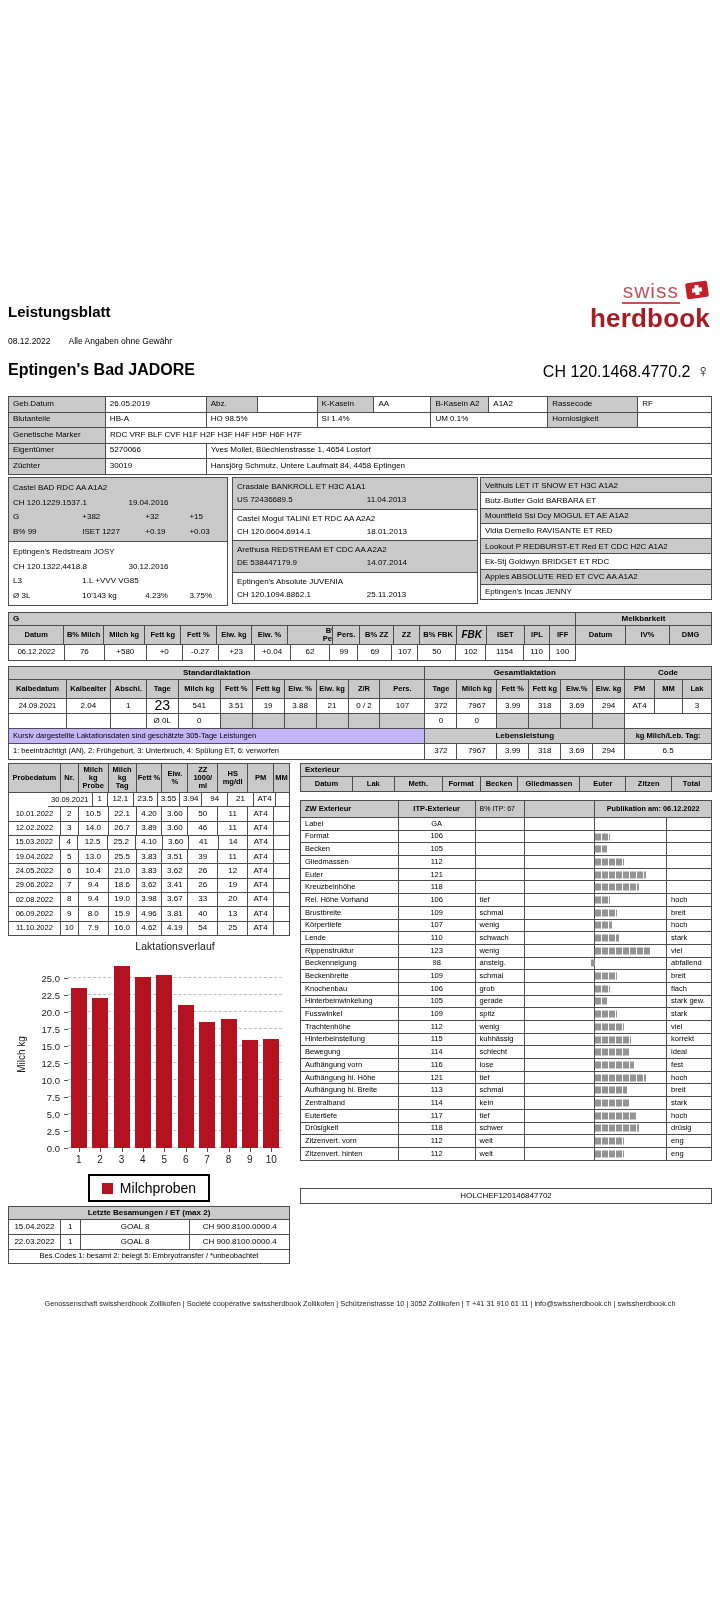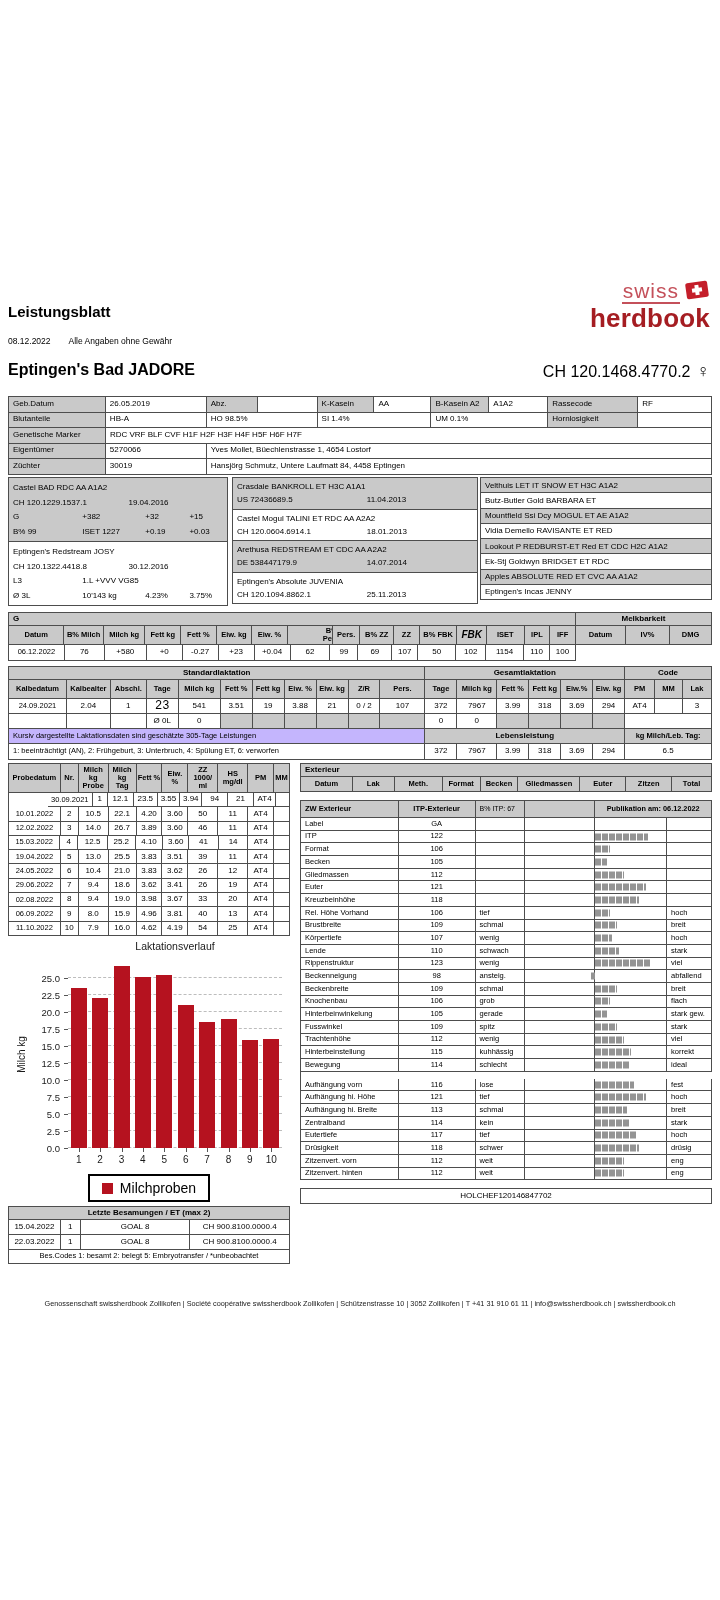--- a/index.html
+++ b/index.html
@@ -316,21 +316,21 @@
         <div class="c g b" style="width: 32px; font-size: 7.5px;">Eiw.%</div>
         <div class="c g b" style="width: 32px; font-size: 7.5px;">Eiw. kg</div>
         <div class="c g b" style="width: 30px; font-size: 7.5px;">PM</div>
         <div class="c g b" style="width: 28px; font-size: 7.5px;">MM</div>
         <div class="c g b" style="width: 29px; font-size: 7.5px;">Lak</div>
       </div>
       <div class="row" style="height: 15px;">
         <div class="c" style="width: 58px; font-size: 7.5px;">24.09.2021</div>
         <div class="c" style="width: 44px; font-size: 8px;">2.04</div>
         <div class="c" style="width: 36px; font-size: 8px;">1</div>
-        <div class="c" style="width: 32px; font-size: 12px; font-family: Liberation Mono, monospace;">23</div>
+        <div class="c" style="width: 32px; font-size: 14px;">23</div>
         <div class="c" style="width: 42px; font-size: 8px;">541</div>
         <div class="c" style="width: 32px; font-size: 8px;">3.51</div>
         <div class="c" style="width: 32px; font-size: 8px;">19</div>
         <div class="c" style="width: 32px; font-size: 8px;">3.88</div>
         <div class="c" style="width: 32px; font-size: 8px;">21</div>
         <div class="c" style="width: 32px; font-size: 8px;">0 / 2</div>
         <div class="c" style="width: 45px; font-size: 8px;">107</div>
         <div class="c" style="width: 32px; font-size: 8px;">372</div>
         <div class="c" style="width: 40px; font-size: 8px;">7967</div>
         <div class="c" style="width: 32px; font-size: 8px;">3.99</div>
@@ -544,27 +544,20 @@
         <div class="c g b" style="width: 117px; font-size: 7.3px;">Publikation am: 06.12.2022</div>
       </div>
       <div class="row" style="height: 12.7px;">
         <div class="c l" style="width: 98px; font-size: 7.5px;">Label</div>
         <div class="c" style="width: 77px; font-size: 7.5px;">GA</div>
         <div class="c l" style="width: 50px; font-size: 7.5px;"></div>
         <div class="c zw-scale" style="width: 142px;"><div class="zw-div"></div></div>
         <div class="c l" style="width: 45px; font-size: 7.5px;"></div>
       </div>
       <div class="row" style="height: 12.7px;">
-        <div class="c l" style="width: 98px; font-size: 7.5px;">ITP</div>
-        <div class="c" style="width: 77px; font-size: 7.5px;">122</div>
-        <div class="c l" style="width: 50px; font-size: 7.5px;"></div>
-        <div class="c zw-scale" style="width: 142px;"><div class="zw-div"></div><div class="zw-bar" style="width: 52.8px; left: 70px;"></div></div>
-        <div class="c l" style="width: 45px; font-size: 7.5px;"></div>
-      </div>
-      <div class="row" style="height: 12.7px;">
         <div class="c l" style="width: 98px; font-size: 7.5px;">Format</div>
         <div class="c" style="width: 77px; font-size: 7.5px;">106</div>
         <div class="c l" style="width: 50px; font-size: 7.5px;"></div>
         <div class="c zw-scale" style="width: 142px;"><div class="zw-div"></div><div class="zw-bar" style="width: 14.4px; left: 70px;"></div></div>
         <div class="c l" style="width: 45px; font-size: 7.5px;"></div>
       </div>
       <div class="row" style="height: 12.7px;">
         <div class="c l" style="width: 98px; font-size: 7.5px;">Becken</div>
         <div class="c" style="width: 77px; font-size: 7.5px;">105</div>
         <div class="c l" style="width: 50px; font-size: 7.5px;"></div>
@@ -676,21 +669,21 @@
         <div class="c zw-scale" style="width: 142px;"><div class="zw-div"></div><div class="zw-bar" style="width: 36px; left: 70px;"></div></div>
         <div class="c l" style="width: 45px; font-size: 7.5px;">korrekt</div>
       </div>
       <div class="row" style="height: 12.7px;">
         <div class="c l" style="width: 98px; font-size: 7.5px;">Bewegung</div>
         <div class="c" style="width: 77px; font-size: 7.5px;">114</div>
         <div class="c l" style="width: 50px; font-size: 7.5px;">schlecht</div>
         <div class="c zw-scale" style="width: 142px;"><div class="zw-div"></div><div class="zw-bar" style="width: 33.6px; left: 70px;"></div></div>
         <div class="c l" style="width: 45px; font-size: 7.5px;">ideal</div>
       </div>
-      <div class="row" style="height: 12.7px; margin-top: 7px;">
+      <div class="row" style="height: 12.7px;">
         <div class="c l" style="width: 98px; font-size: 7.5px;">Aufhängung vorn</div>
         <div class="c" style="width: 77px; font-size: 7.5px;">116</div>
         <div class="c l" style="width: 50px; font-size: 7.5px;">lose</div>
         <div class="c zw-scale" style="width: 142px;"><div class="zw-div"></div><div class="zw-bar" style="width: 38.4px; left: 70px;"></div></div>
         <div class="c l" style="width: 45px; font-size: 7.5px;">fest</div>
       </div>
       <div class="row" style="height: 12.7px;">
         <div class="c l" style="width: 98px; font-size: 7.5px;">Aufhängung hi. Höhe</div>
         <div class="c" style="width: 77px; font-size: 7.5px;">121</div>
         <div class="c l" style="width: 50px; font-size: 7.5px;">tief</div>

